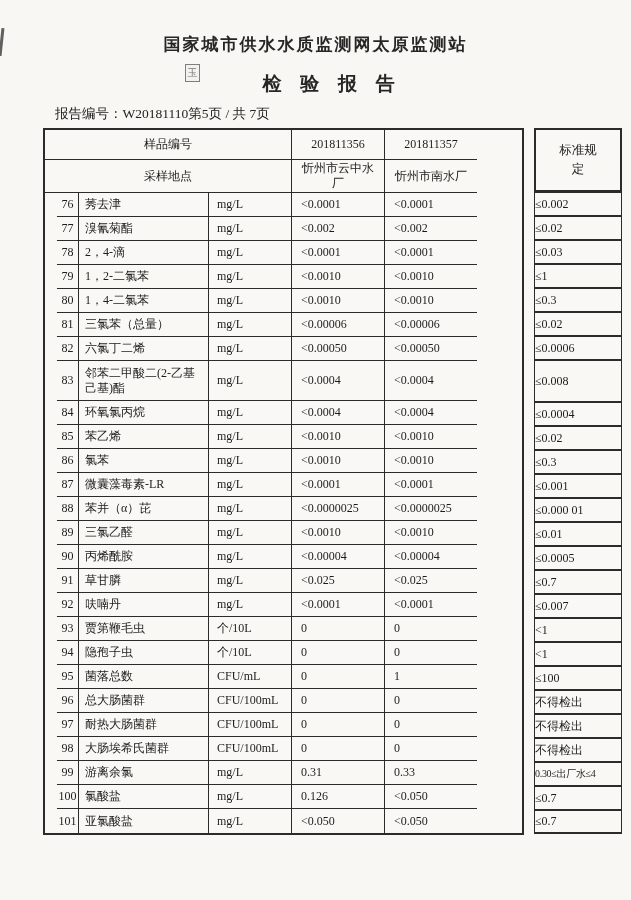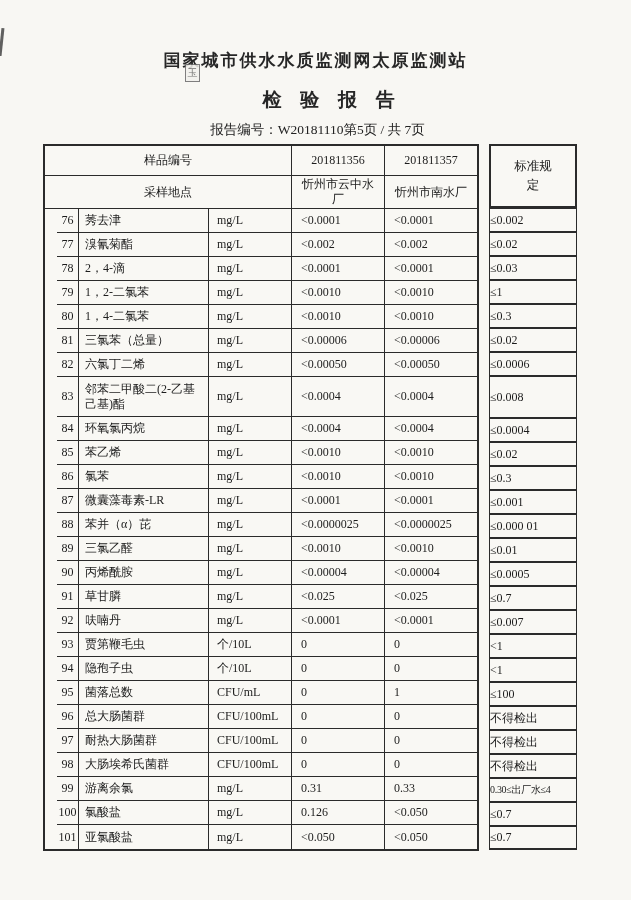--- a/index.html
+++ b/index.html
@@ -21,35 +21,35 @@
     position:absolute;left:0;top:28px;width:3px;height:28px;
     background:#3a3a3a;transform:rotate(6deg);opacity:.8;
   }
   .bleed-mark{
     position:absolute;left:185px;top:64px;width:13px;height:16px;
     border:1px solid #6a6a6a;color:#5d5d5d;font-size:10px;line-height:15px;
     text-align:center;opacity:.85;background:#f2f1ec;
   }
   
   .title{
-    margin-top:50px;height:22px;line-height:22px;
+    margin-top:34px;height:22px;line-height:22px;
     text-align:center;font-size:17px;font-weight:600;letter-spacing:2px;color:#262626;
   }
   .subtitle{
     margin-top:16px;height:24px;line-height:24px;
     text-align:center;font-size:19px;font-weight:600;letter-spacing:7px;text-indent:7px;color:#262626;padding-left:26px;
   }
   .meta-row{
     margin:9px 51px 0 55px;height:18px;line-height:18px;
-    display:flex;justify-content:center;font-size:13.5px;color:#222;
+    display:flex;justify-content:flex-start;font-size:13.5px;color:#222;
   }
   
   .table-area{display:flex;margin:5px 0 0 43px;align-items:flex-start;}
   .main-table{
-    width:436px;border:2px solid #2b2b2b;background:#f9f8f4;box-sizing:border-box;
+    width:481px;border:2px solid #2b2b2b;background:#f9f8f4;box-sizing:border-box;
   }
   .trow,.hrow{
     display:grid;grid-template-columns:34px 130px 83px 93px 92px;
   }
   .cell{
     box-sizing:border-box;
     border-right:1px solid #2b2b2b;border-bottom:1px solid #2b2b2b;
     display:flex;align-items:center;
     font-size:12px;line-height:1.25;color:#1c1c1c;
     overflow:hidden;

